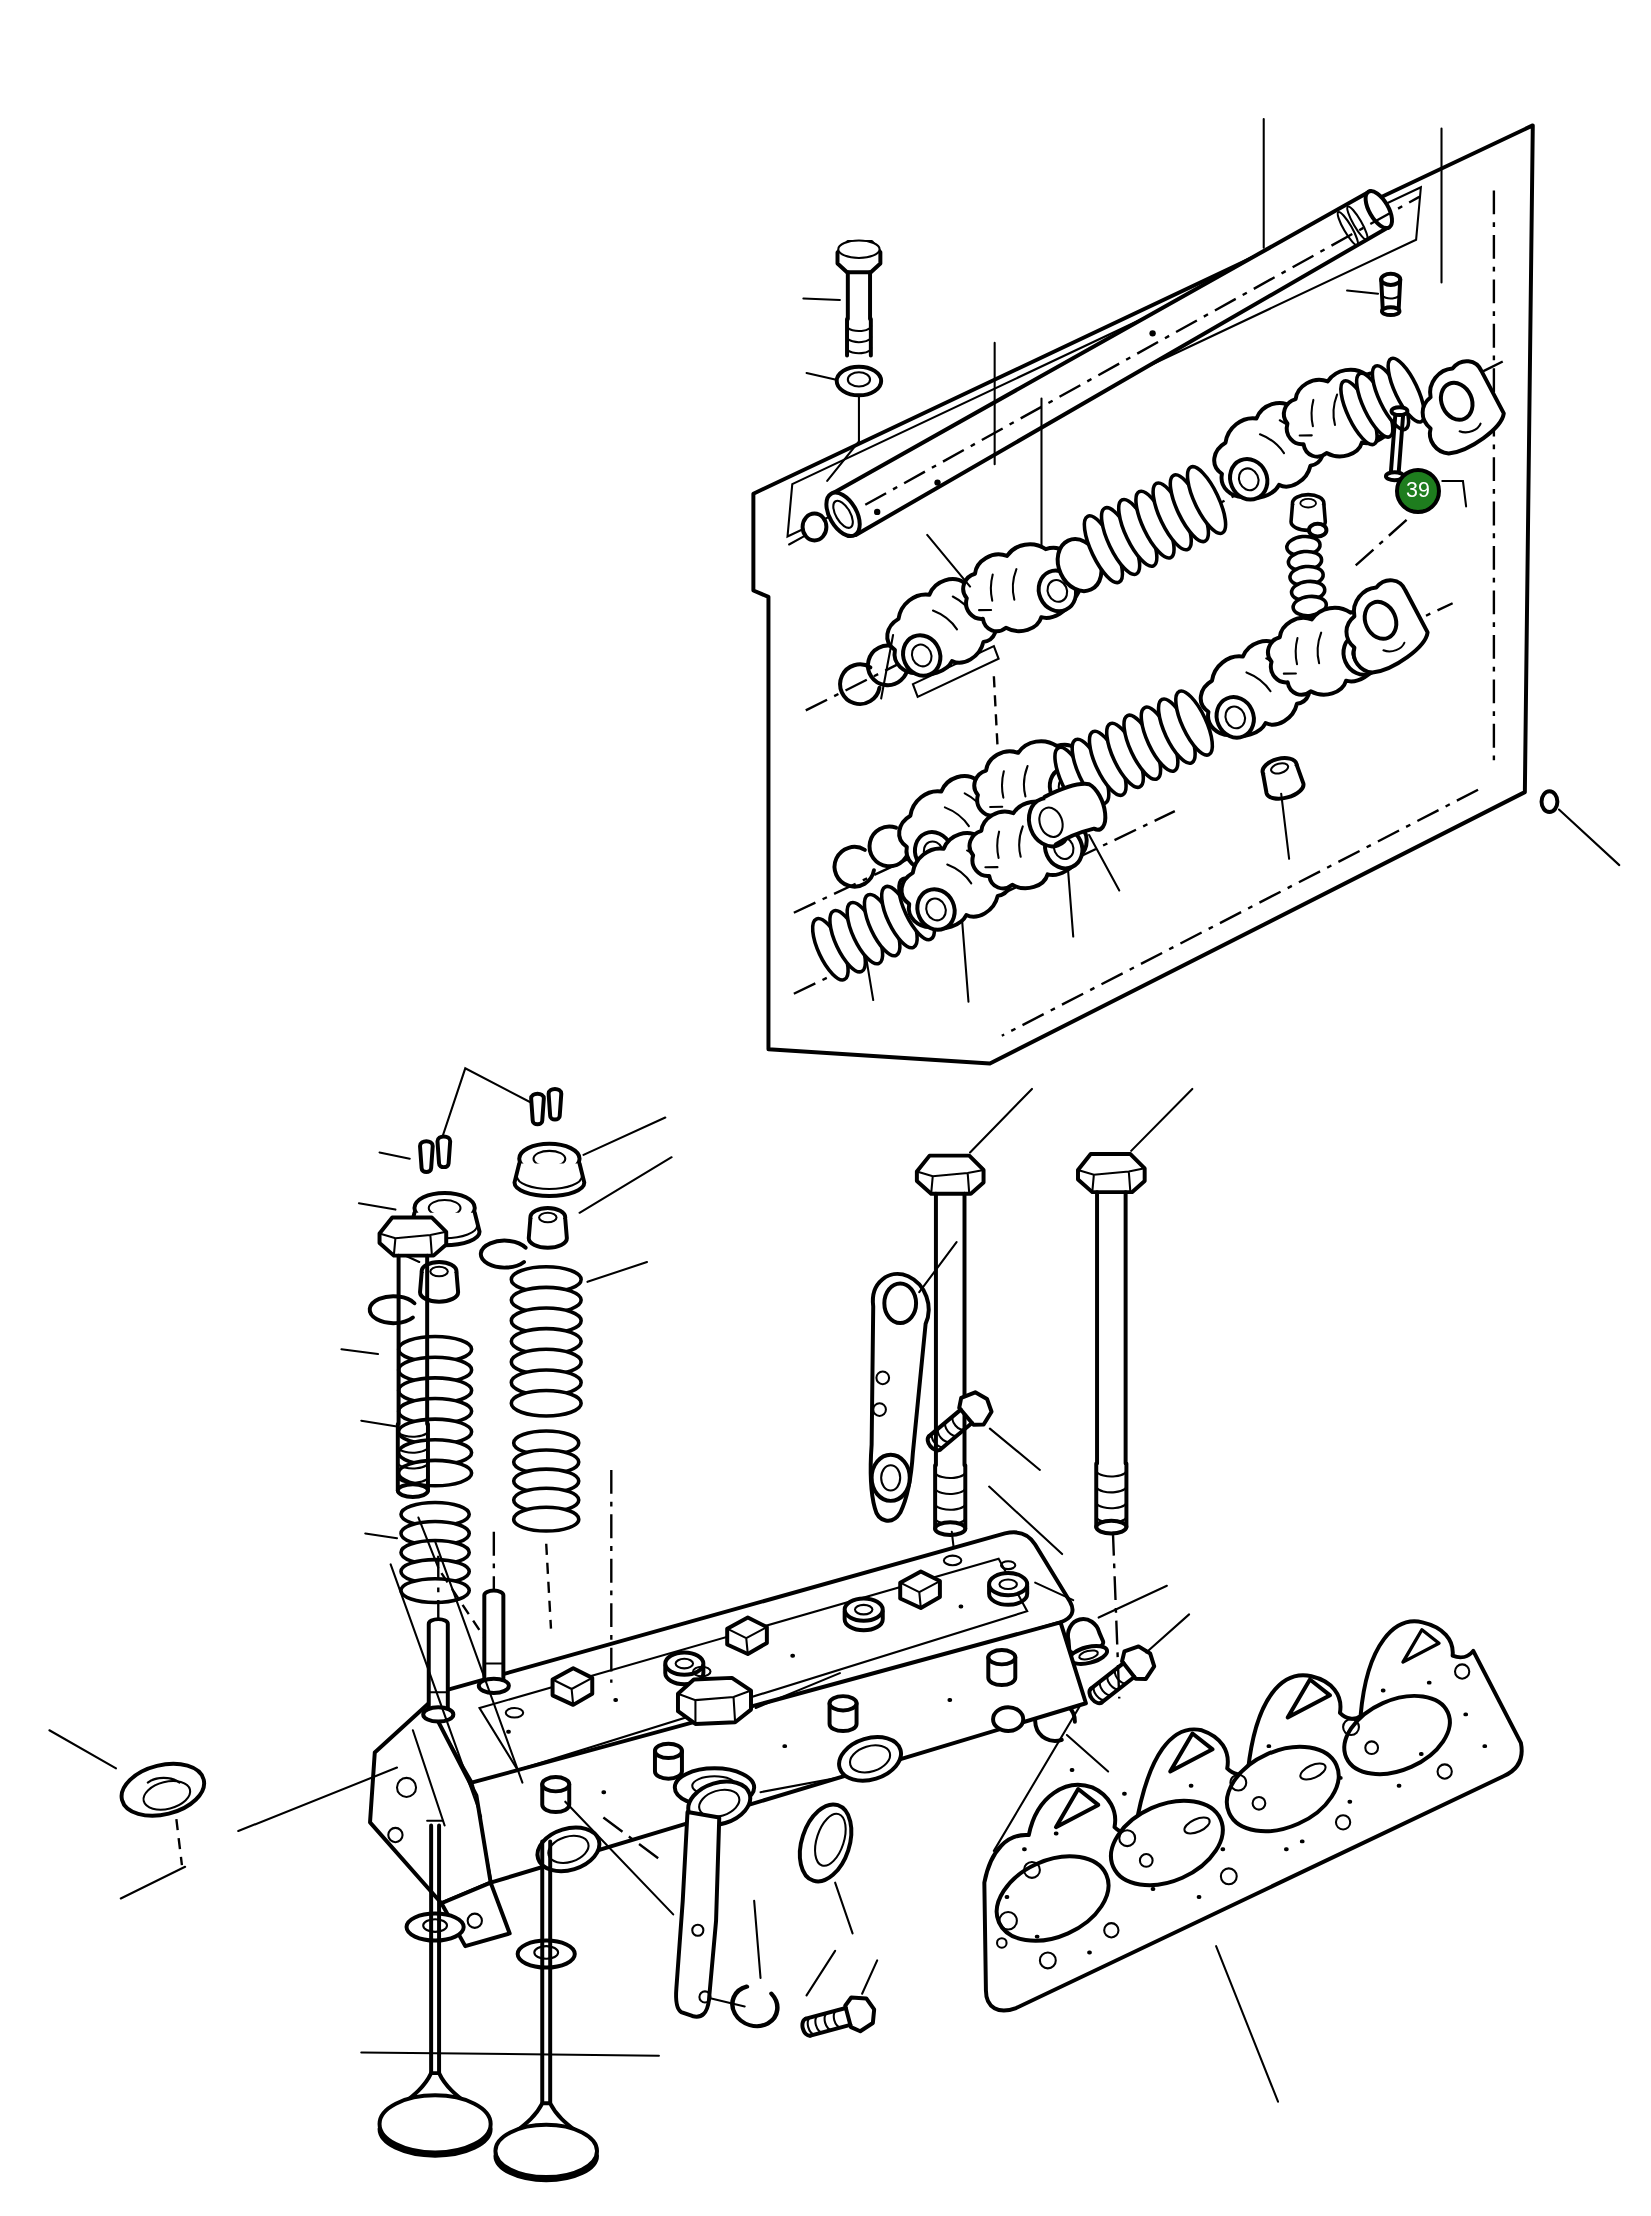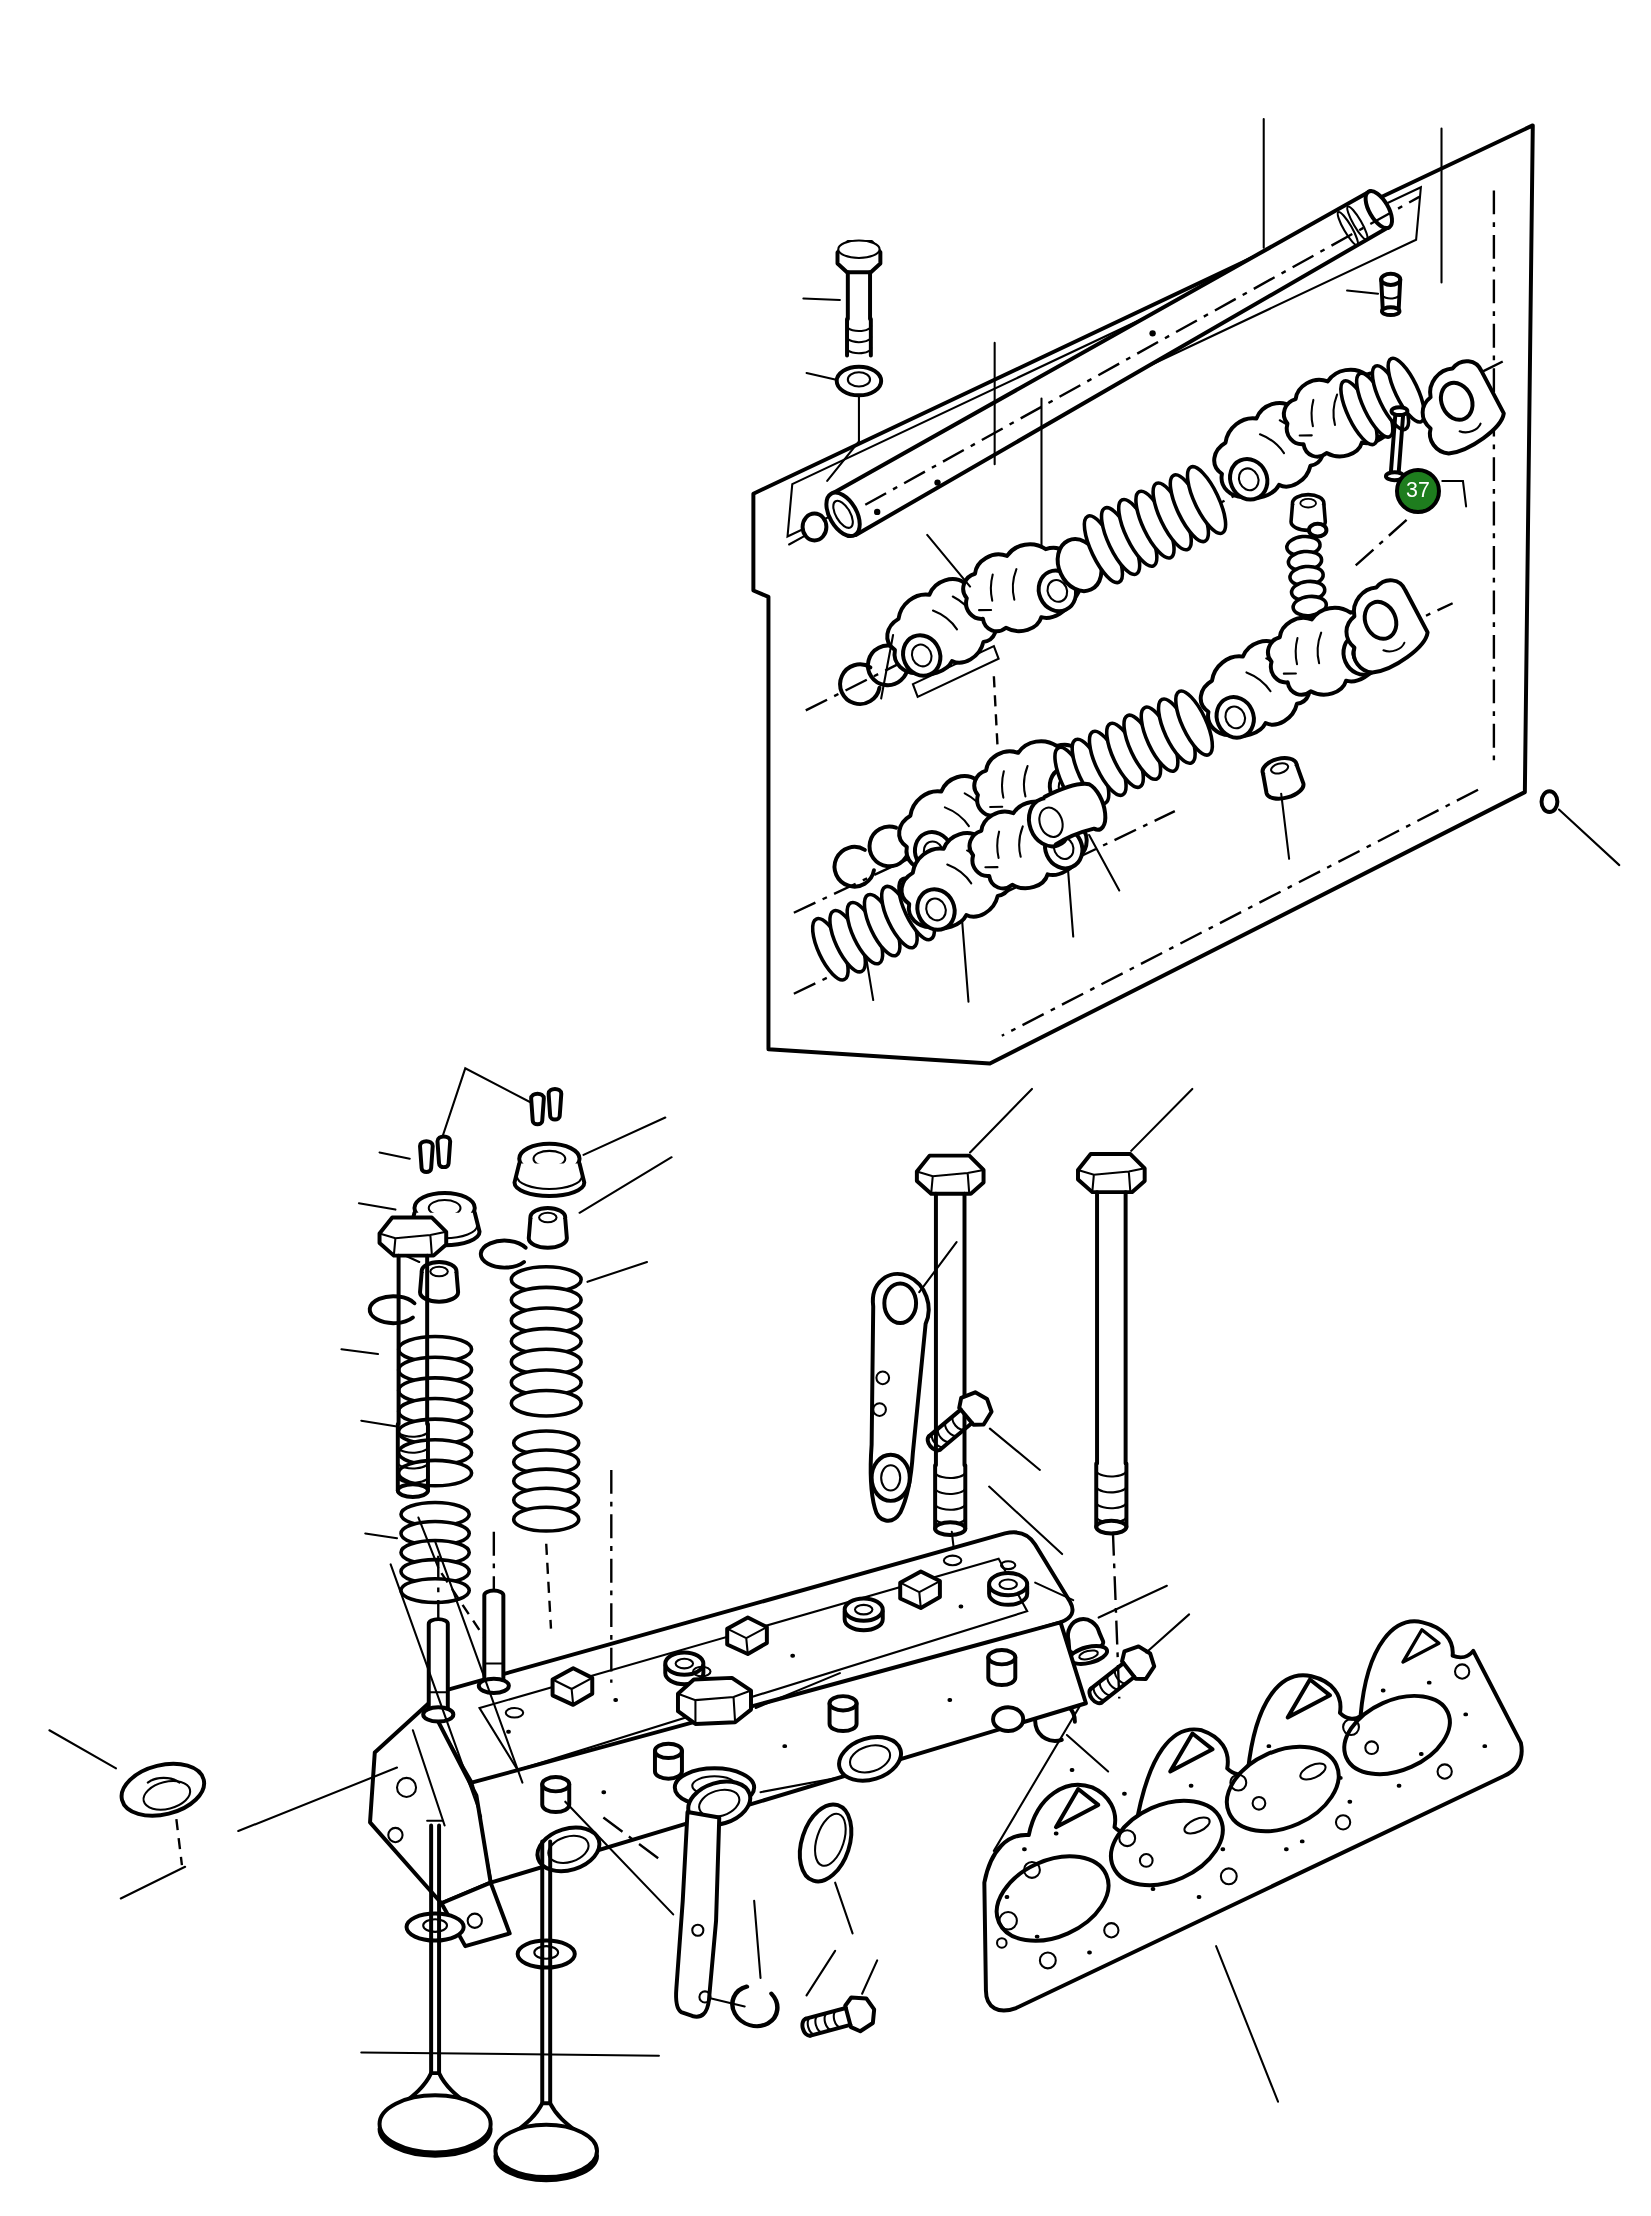--- a/index.html
+++ b/index.html
@@ -471,16 +471,16 @@
     <circle class="t" cx="1262" cy="2448" r="6"></circle>
     <ellipse class="t" cx="1508" cy="2300" rx="17" ry="8" transform="rotate(-24 1508 2300)"></ellipse>
     <ellipse class="t" cx="1654" cy="2232" rx="17" ry="8" transform="rotate(-24 1654 2232)"></ellipse>
     <path class="stip" d="M1290,2330 l1,0 M1330,2310 l1,0 M1416,2260 l1,0 M1452,2380 l1,0 M1500,2250 l1,0 M1540,2330 l1,0 M1598,2200 l1,0 M1640,2320 l1,0 M1688,2240 l1,0 M1742,2130 l1,0 M1762,2250 l1,0 M1800,2120 l1,0 M1846,2160 l1,0 M1870,2200 l1,0 M1306,2440 l1,0 M1372,2460 l1,0 M1510,2390 l1,0 M1620,2330 l1,0 M1700,2270 l1,0 M1790,2210 l1,0 M1268,2390 l1,0 M1350,2230 l1,0"></path>
     <path class="t" d="M1360,2150 L1252,2332 M1532,2452 L1610,2648"></path>
   </g>
 </g>
 </svg>
 
 <div class="badge">
-  <span>37</span>
+  <span>39</span>
 </div>
 </div>
 
 
 </body></html>

